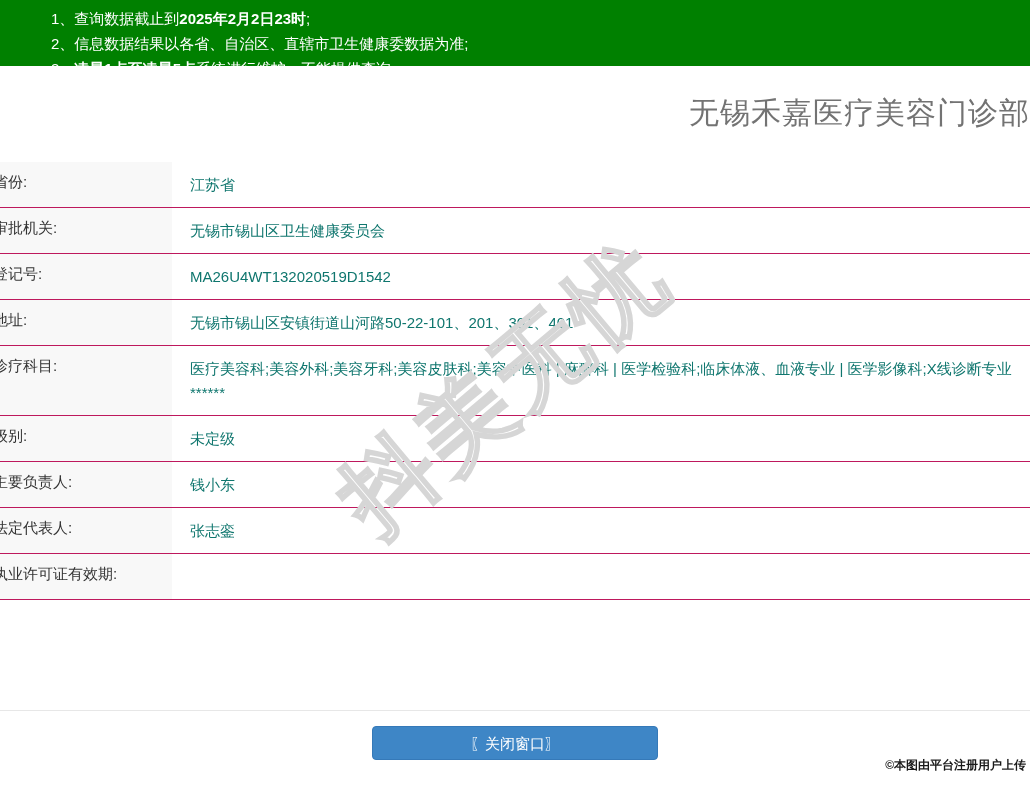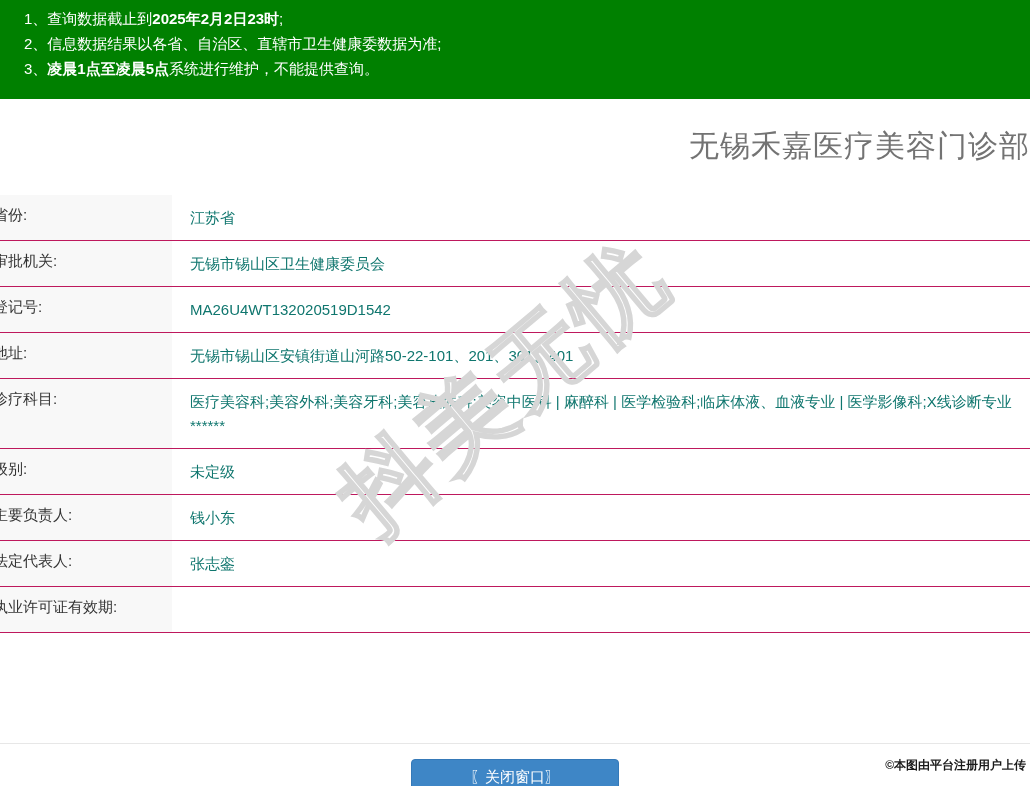--- a/index.html
+++ b/index.html
@@ -8,24 +8,24 @@
     width: 1030px;
     height: 786px;
     overflow: hidden;
     background: #ffffff;
     font-family: "Liberation Sans", "DejaVu Sans", sans-serif;
   }
   
   .notice-bar {
     box-sizing: border-box;
     width: 100%;
-    height: 99px;
+    height: 66px;
     background: #008000;
     color: #ffffff;
-    padding: 6px 10px 0 24px;
+    padding: 6px 10px 0 51px;
     font-size: 15px;
   }
   .notice-line { line-height: 25px; white-space: nowrap; }
   .notice-line .bold { font-weight: bold; }
   
   .page-title {
     margin-top: 27px;
     height: 42px;
     text-align: right;
     font-size: 30px;
@@ -66,21 +66,21 @@
   }
   
   .footer-divider {
     margin-top: 110px;
     border-top: 1px solid #e7e7e7;
     height: 0;
   }
   .close-button {
     display: block;
     margin: 15px auto 0 auto;
-    width: 208px;
+    width: 286px;
     height: 34px;
     background: #3e86c6;
     border: 1px solid #3579b8;
     border-radius: 4px;
     color: #ffffff;
     font-size: 15px;
     font-family: inherit;
     cursor: pointer;
     text-align: center;
     line-height: 32px;

